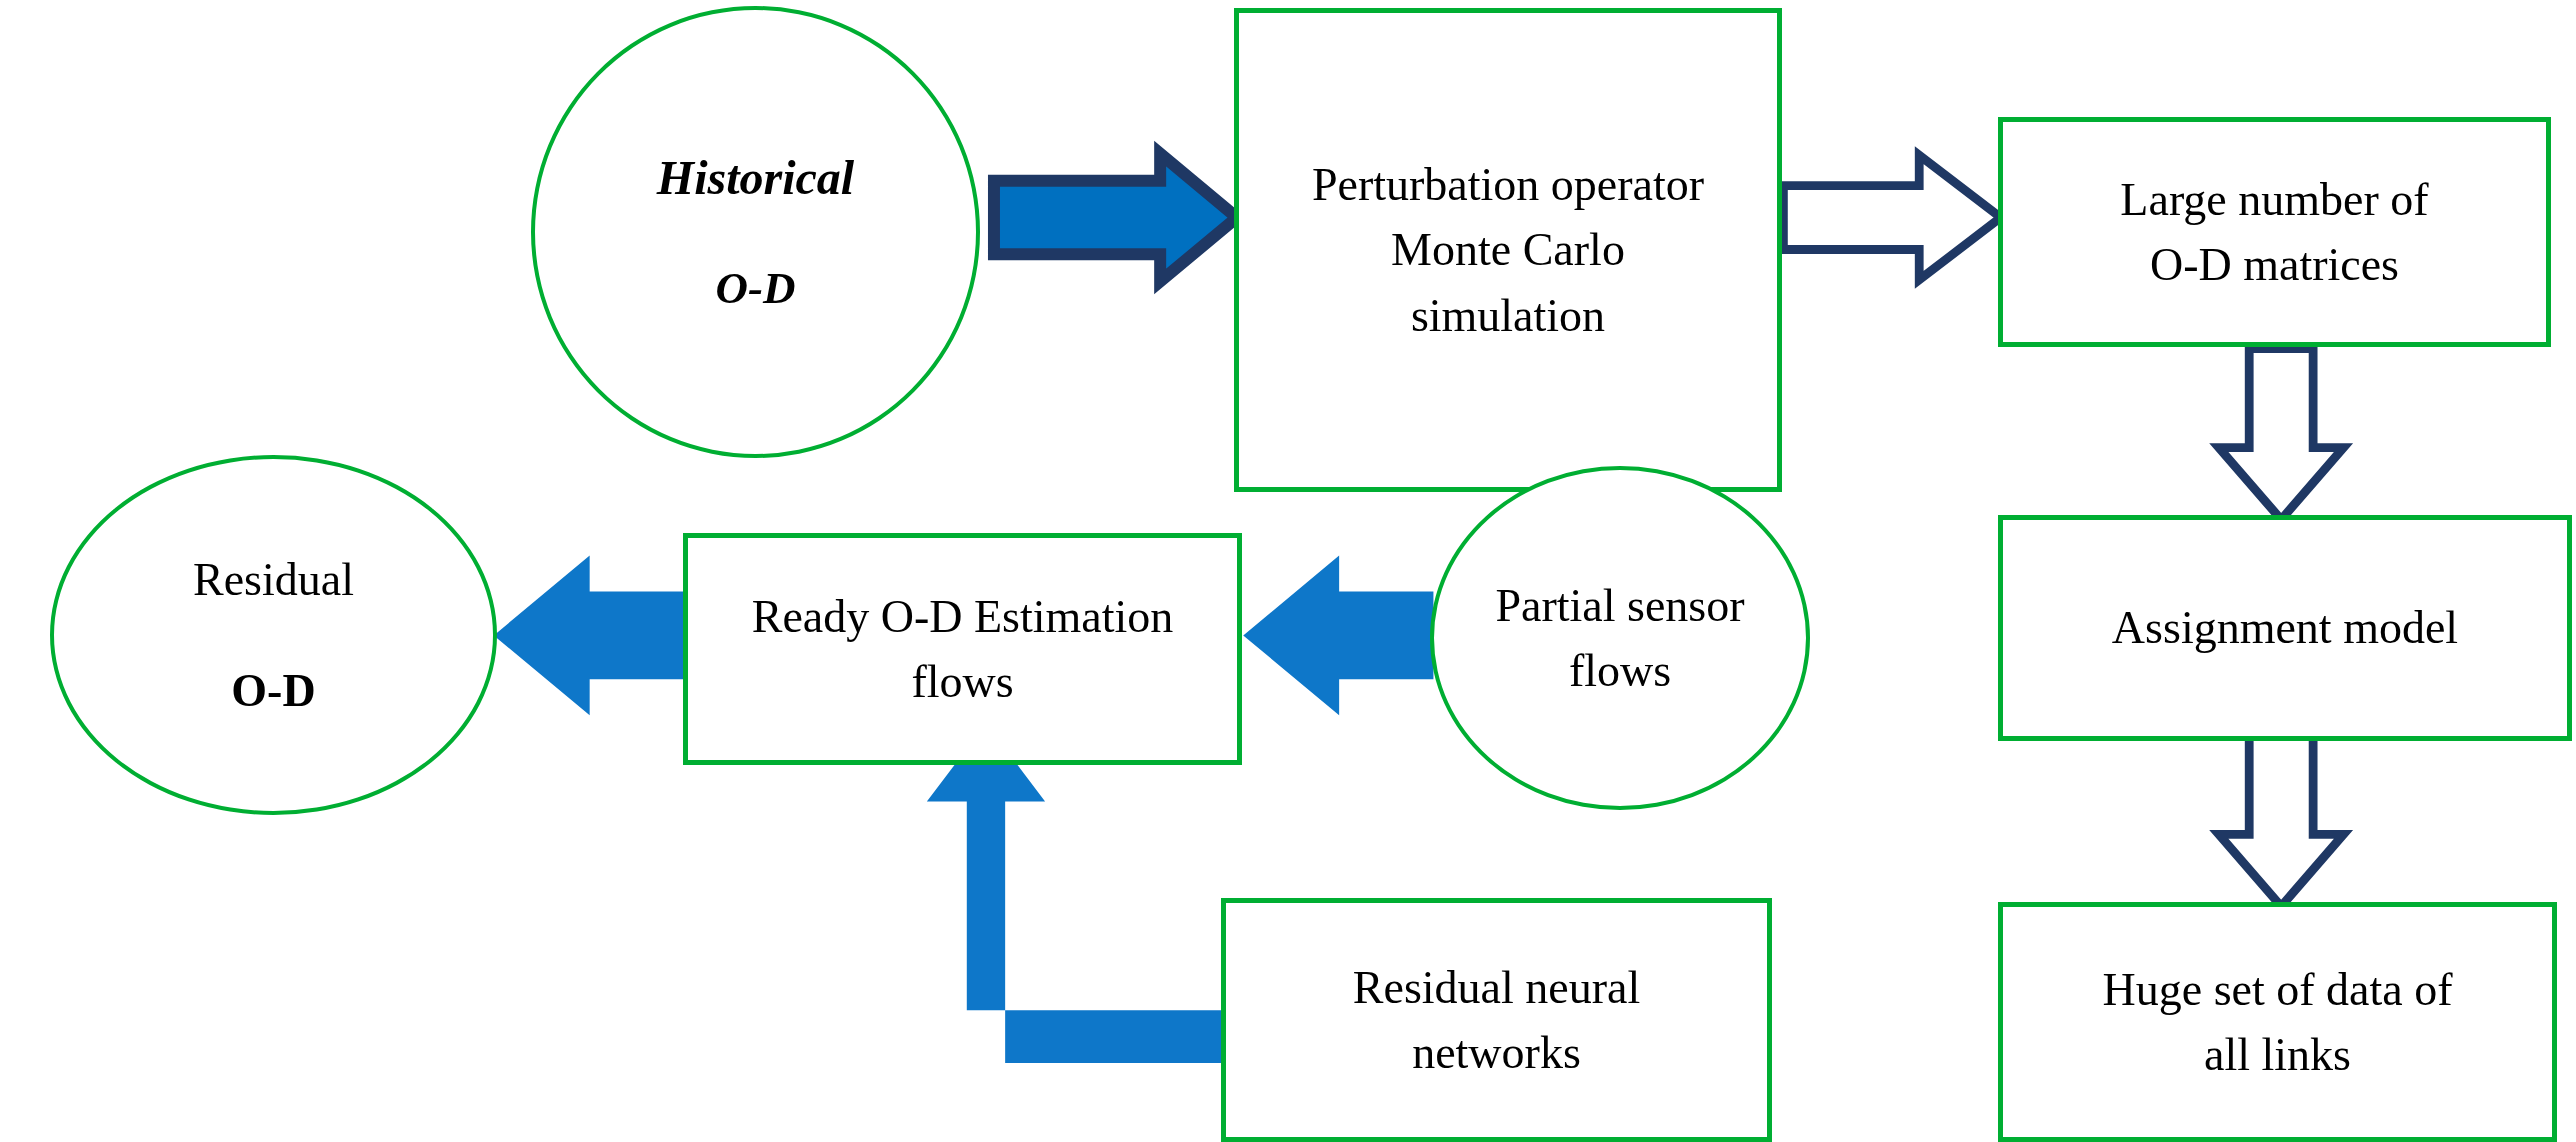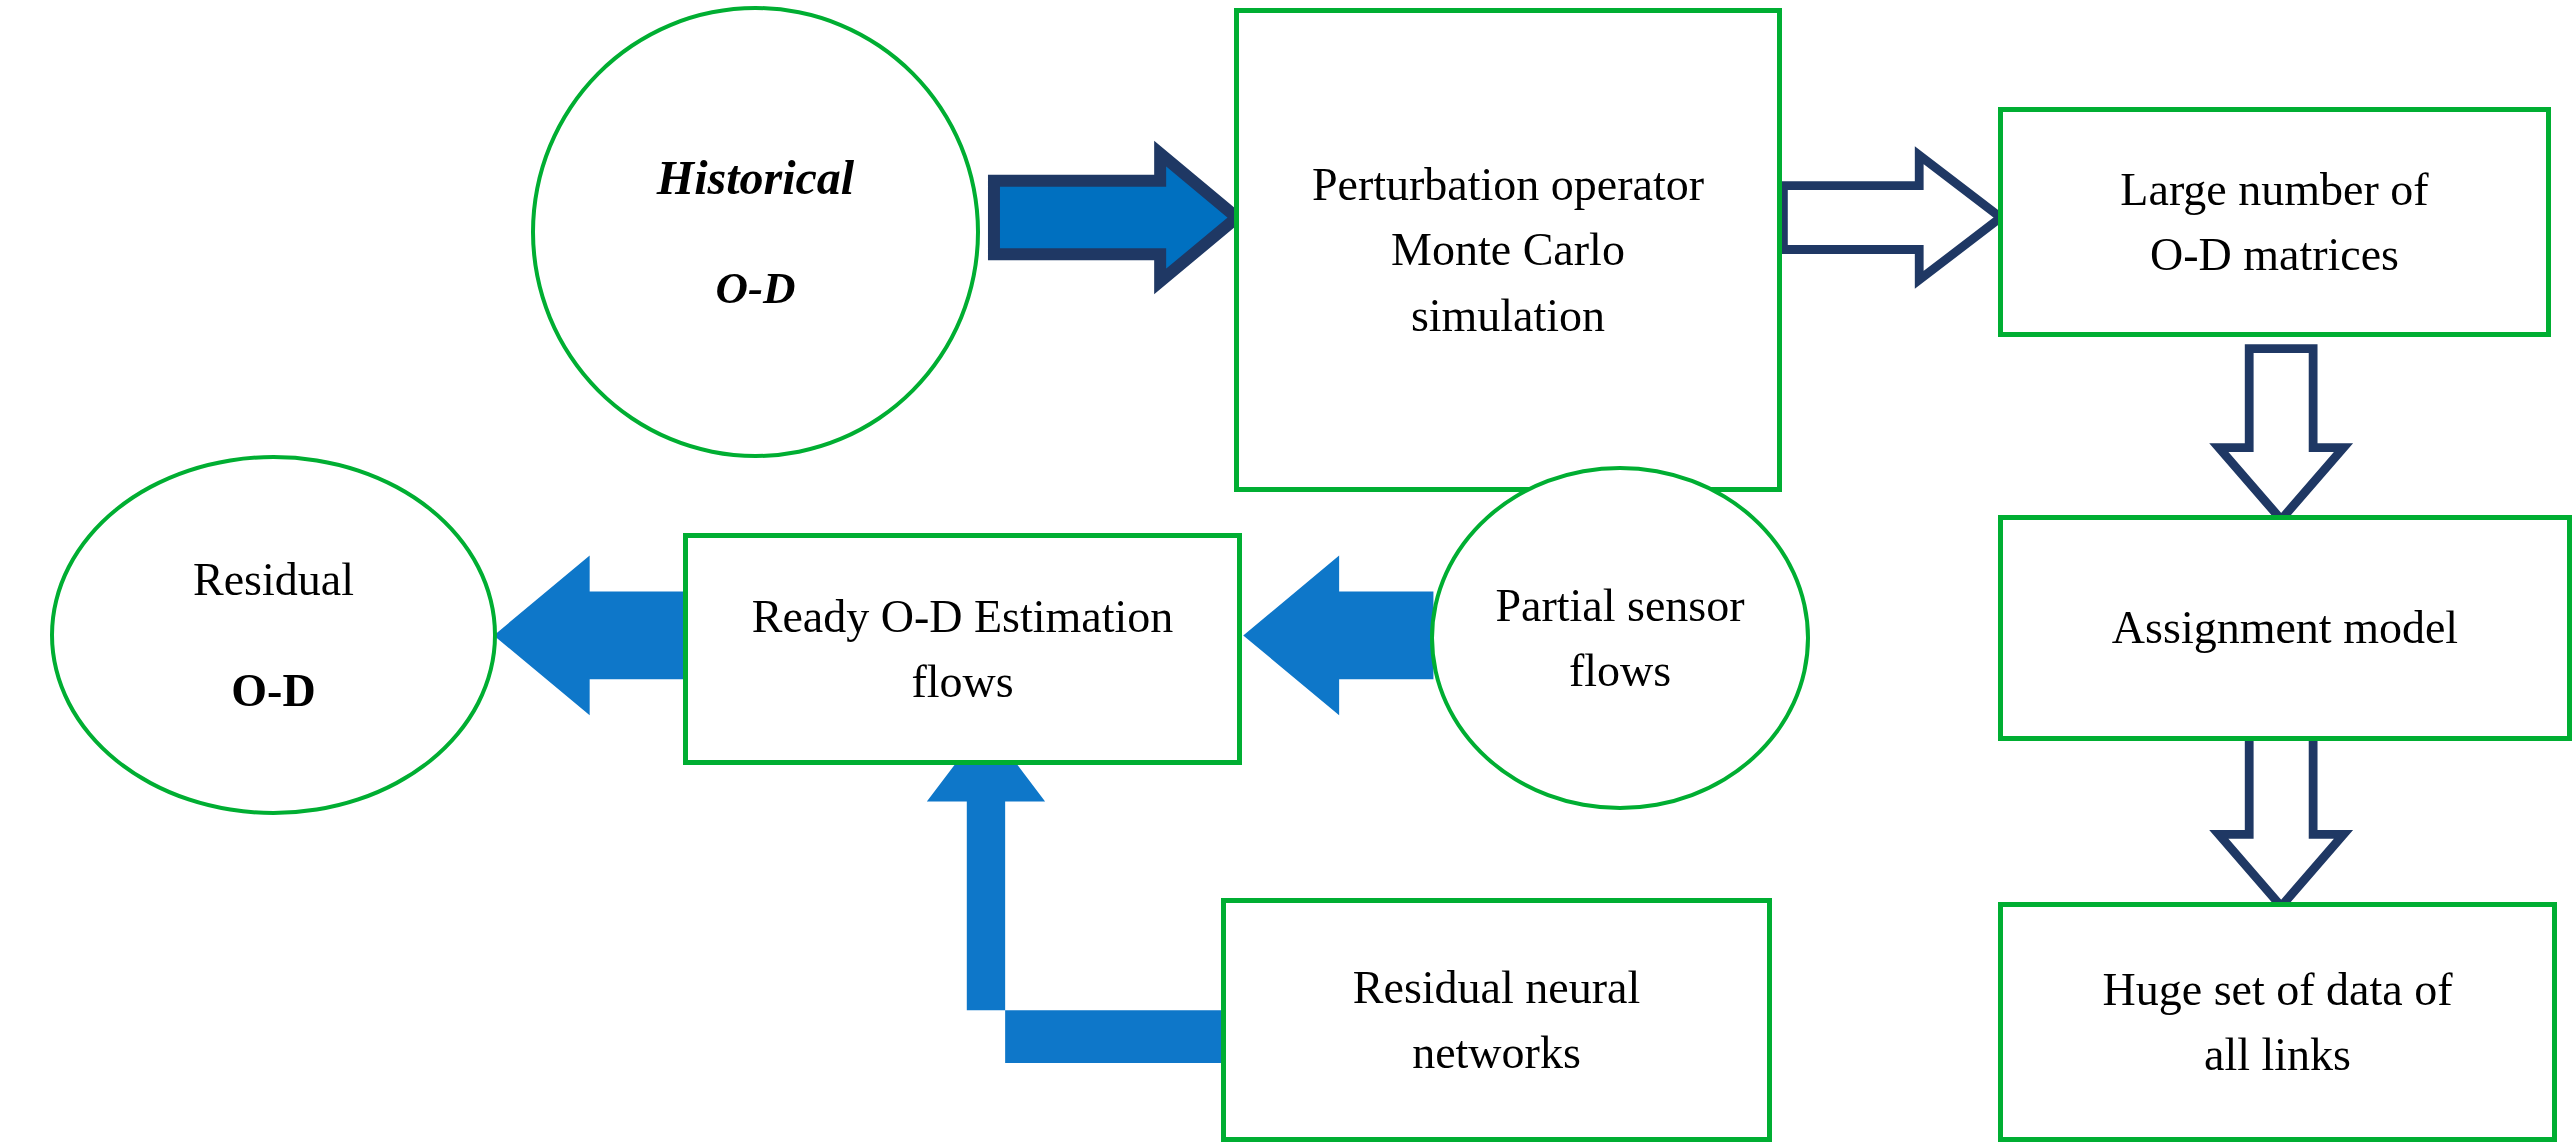--- a/index.html
+++ b/index.html
@@ -103,21 +103,21 @@
       <span class="line2 bolditalic s-56">O-D</span>
     </div>
   </div>
 
   <div class="node rect-node" style="left:1234px; top:8px; width:548px; height:484px;">
     <div class="label f-serif s-58">Perturbation operator
 Monte Carlo
 simulation</div>
   </div>
 
-  <div class="node rect-node" style="left:1998px; top:107px; width:553px; height:230px;">
+  <div class="node rect-node" style="left:1998px; top:117px; width:553px; height:230px;">
     <div class="label f-serif s-58">Large number of
 O-D matrices</div>
   </div>
 
   <div class="node rect-node" style="left:1998px; top:515px; width:574px; height:226px;">
     <div class="label f-serif s-58">Assignment model</div>
   </div>
 
   <div class="node rect-node" style="left:1998px; top:902px; width:559px; height:240px;">
     <div class="label f-serif s-58">Huge set of data of

